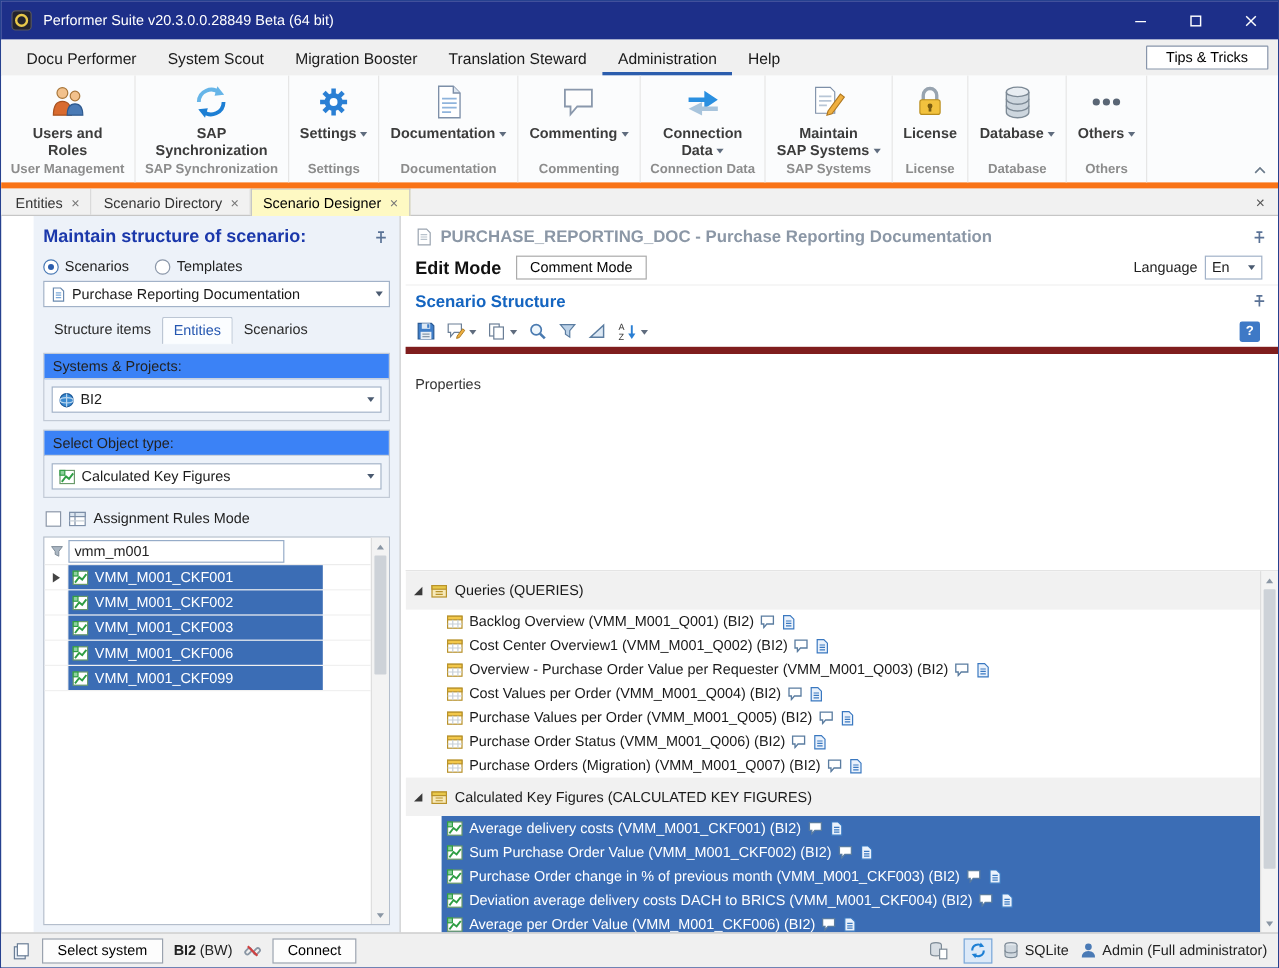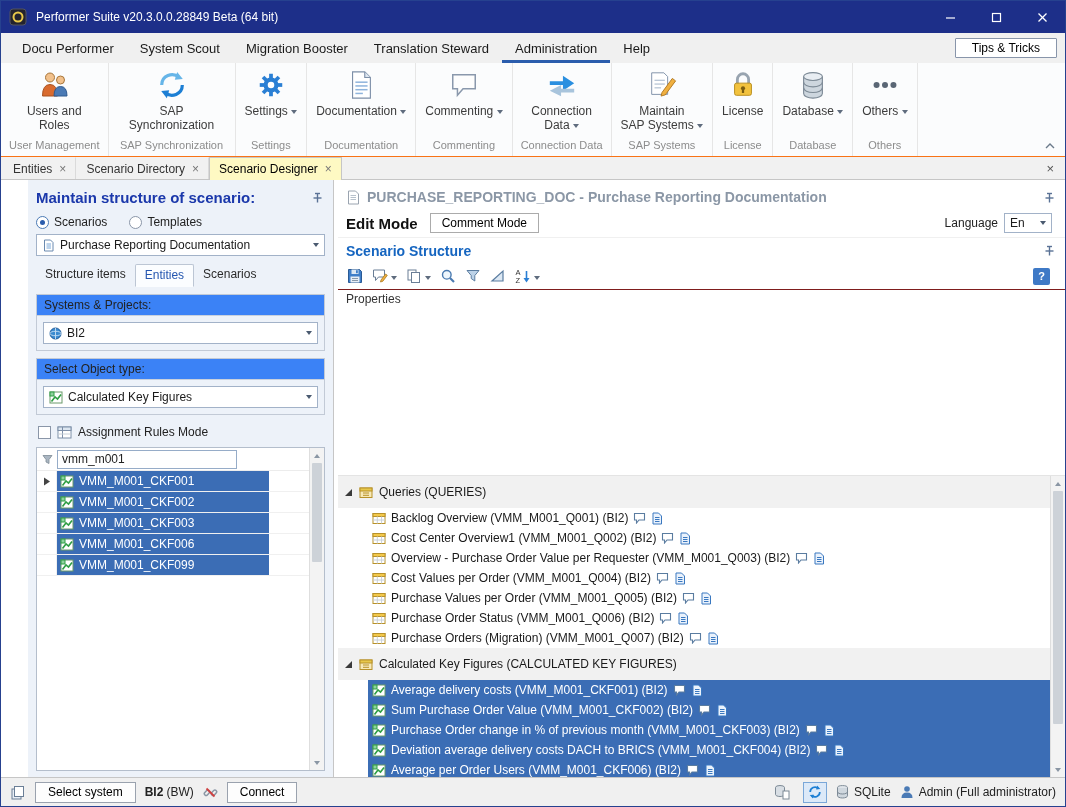--- a/index.html
+++ b/index.html
@@ -15,21 +15,21 @@
   .win-btn{width:46px;height:100%;display:flex;align-items:center;justify-content:center;}
 
   
   .menubar{height:30px;flex:0 0 30px;background:#f0f0f0;display:flex;align-items:center;padding:0 8px;}
   .menu-items{display:flex;height:100%;}
   .menu-item{display:flex;align-items:center;padding:0 13px;font-size:13px;color:#1a1a1a;cursor:default;}
   .menu-item.active{box-shadow:inset 0 -3px 0 #2b5dad;}
   .tips-btn{margin-left:auto;border:1px solid #8895aa;background:#fff;font-family:inherit;font-size:12px;padding:2px 16px;border-radius:1px;}
 
   
-  .ribbon{height:94px;flex:0 0 94px;background:#fbfcfd;border-bottom:1px solid #f97316;display:flex;position:relative;}
+  .ribbon{height:94px;flex:0 0 94px;background:#fbfcfd;border-bottom:5px solid #f97316;display:flex;position:relative;font-weight:bold;}
   .ribbon-groups{display:flex;}
   .ribbon-group{display:flex;flex-direction:column;border-right:1px solid #e6e6e6;}
   .ribbon-btns{display:flex;flex:1;justify-content:center;}
   .ribbon-btn{display:flex;flex-direction:column;align-items:center;padding:6px 9px 0;cursor:default;}
   .ribbon-icon{height:32px;display:flex;align-items:center;justify-content:center;}
   .ribbon-label{margin-top:3px;font-size:12px;line-height:1.18;color:#3c3c3c;text-align:center;white-space:pre-line;max-width:108px;}
   .chev{display:inline-block;}
   .chev::after{content:"";display:inline-block;width:0;height:0;border-left:3.5px solid transparent;border-right:3.5px solid transparent;border-top:4px solid #5f6c7e;vertical-align:1px;}
   .ribbon-group-label{margin-top:auto;padding:2px 8px 5px;font-size:11px;color:#8c8c8c;text-align:center;white-space:nowrap;}
   .ribbon-collapse{position:absolute;right:10px;bottom:7px;}
@@ -93,21 +93,21 @@
   .mp-mode-row{height:28px;flex:0 0 28px;display:flex;align-items:center;gap:12px;padding:0 8px;}
   .edit-mode{font-weight:bold;font-size:15px;color:#111;}
   .comment-btn{border:1px solid #ababab;background:#fff;font-family:inherit;font-size:12px;padding:2px 11px;}
   .lang-wrap{margin-left:auto;display:flex;align-items:center;gap:6px;font-size:12px;color:#222;padding-right:5px;}
   .lang-combo{width:48px;height:20px;}
   .mp-section-header{height:26px;flex:0 0 26px;display:flex;align-items:center;padding:0 8px;border-top:1px solid #f0f0f0;}
   .section-title{color:#1565c0;font-weight:bold;font-size:14px;}
   .mp-toolbar{height:26px;flex:0 0 26px;display:flex;align-items:center;gap:3px;padding:0 6px;}
   .tool-btn{display:flex;align-items:center;gap:3px;padding:2px 3px;border-radius:2px;}
   .help-btn{margin-left:auto;margin-right:9px;width:17px;height:17px;background:#3e79c6;color:#fff;font-weight:bold;font-size:11px;display:flex;align-items:center;justify-content:center;border-radius:2px;}
-  .mp-props-header{padding:2px 8px 4px;font-size:12px;color:#333;border-top:1px solid #7f1d1d;}
+  .mp-props-header{padding:18px 8px 4px;font-size:12px;color:#333;border-top:6px solid #7f1d1d;}
   .mp-props-body{flex:1;background:#fff;}
   .mp-tree-wrap{height:302px;flex:0 0 302px;display:flex;border-top:1px solid #e4e4e4;}
   .tree{flex:1;min-width:0;overflow:hidden;}
   .tree-group-row{height:32px;background:#f1f1f1;display:flex;align-items:center;gap:6px;padding:0 6px;font-size:12px;color:#1a1a1a;}
   .tree-item{height:20px;display:flex;}
   .ti-indent{width:30px;flex:0 0 30px;}
   .ti-body{flex:1;display:flex;align-items:center;gap:5px;padding:0 4px;font-size:12px;color:#1a1a1a;min-width:0;}
   .ti-body.sel{background:#3b6db5;color:#fff;}
   .ti-label{white-space:nowrap;}
   .ti-bubble,.ti-doc,.tg-icon,.ti-icon,.expander{display:flex;align-items:center;flex:0 0 auto;}
@@ -1031,21 +1031,21 @@
             <div class="tree-item">
               <span class="ti-indent"></span>
               <div class="ti-body sel">
                 <span class="ti-icon">
                   <svg width="14" height="13" viewBox="0 0 14 13">
                     <rect x="1" y="1" width="12" height="11" fill="#fff" stroke="#6a9a6a"></rect>
                     <path d="M2.5 10.5 L6 6 l2.5 2 L12 3.5" stroke="#2f9e44" stroke-width="1.6" fill="none"></path>
                     <rect x="1" y="1" width="4" height="4" fill="#8fd19e" stroke="#2f9e44"></rect>
                   </svg>
                 </span>
-                <span class="ti-label">Average per Order Users (VMM_M001_CKF006) (BI2)</span>
+                <span class="ti-label">Average per Order Value (VMM_M001_CKF006) (BI2)</span>
                 <span class="ti-bubble">
                   <svg width="13" height="12" viewBox="0 0 13 12">
                     <path d="M1.5 1.5 h10 v6.5 H6 l-2.5 3 v-3 H1.5 z" fill="#fff" stroke="#5a7ca0" stroke-width="1.1"></path>
                   </svg>
                 </span>
                 <span class="ti-doc">
                   <svg width="12" height="13" viewBox="0 0 12 13">
                     <path d="M2 1 h5.5 L10.5 4 V12 H2 z" fill="#eaf2fc" stroke="#3a78c0"></path>
                     <g stroke="#3a78c0">
                       <line x1="4" y1="5.5" x2="8.5" y2="5.5"></line>

